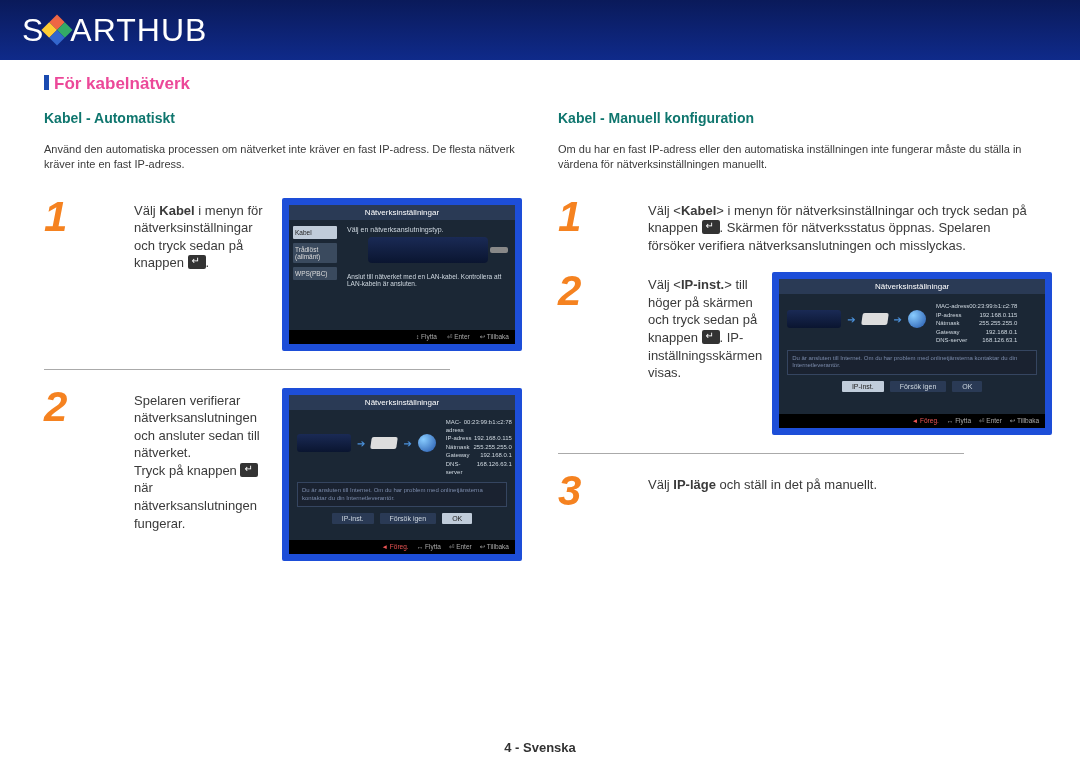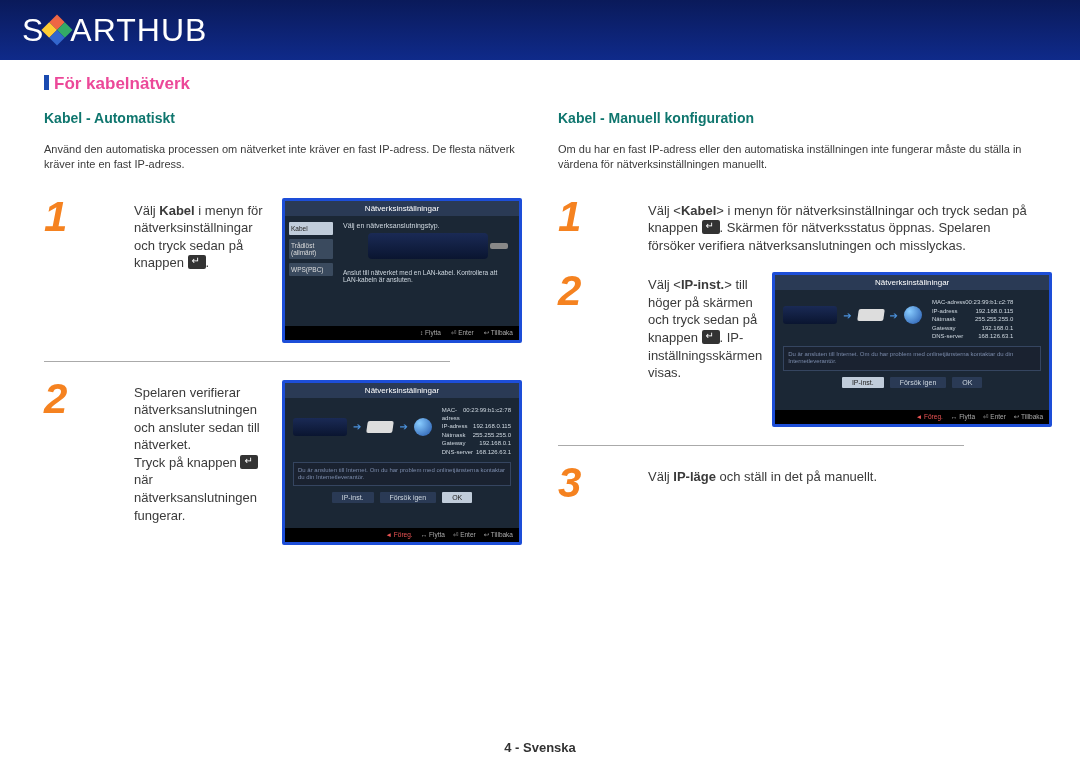--- a/index.html
+++ b/index.html
@@ -24,21 +24,21 @@
   .step { display: flex; align-items: flex-start; gap: 12px; margin-bottom: 18px; }
   .step-num { color: #f58220; font-size: 42px; font-weight: bold; font-style: italic; line-height: 0.9; width: 30px; flex-shrink:0; }
   .step-text { font-size: 13px; line-height: 1.35; flex: 1; padding-top:4px;margin-left:48px; }
   .step-text b { font-weight: bold; }
   .enter-icon { display:inline-block; width:18px; height:14px; background:#333; border-radius:2px; vertical-align:-2px; position:relative; }
   .enter-icon::after { content:"↵"; color:#fff; font-size:10px; position:absolute; left:4px; top:-1px; }
   .sep { border: none; border-top: 1px solid #aaa; margin: 10px 0 18px; width:85%; }
   .footer { position: absolute; bottom: 8px; left: 0; right: 0; text-align: center; font-size: 13px; font-weight: bold; color:#333; }
 
   
-  .shot { background:#1b2735; border:3px solid #1d4ed8; width:240px; border-radius:2px; flex-shrink:0; color:#cfd8e0; font-size:7px; position:relative; }
+  .shot { background:#1b2735; border:7px solid #1d4ed8; width:240px; border-radius:2px; flex-shrink:0; color:#cfd8e0; font-size:7px; position:relative; }
   .shot .titlebar { background:#2a3a55; color:#fff; text-align:center; padding:3px 0; font-size:8px; }
   .shot .body { height:110px; position:relative; display:flex; }
   .shot .side { width:52px; padding:6px 4px; display:flex; flex-direction:column; gap:4px; }
   .shot .side .tab { background:#3a4a5e; color:#ddd; padding:3px 2px; font-size:6.5px; border-radius:1px; }
   .shot .side .tab.sel { background:#c0ccda; color:#222; }
   .shot .main { flex:1; padding:6px; }
   .shot .main .lbl { font-size:7px; margin-bottom:4px; }
   .shot .device { background:linear-gradient(#1a2a55,#0a1530); width:120px; height:26px; border-radius:4px; margin:4px auto 10px; position:relative; }
   .shot .device::after { content:""; position:absolute; right:-20px; top:10px; width:18px; height:6px; background:#888; border-radius:2px; }
   .shot .note { font-size:6.5px; line-height:1.2; }

